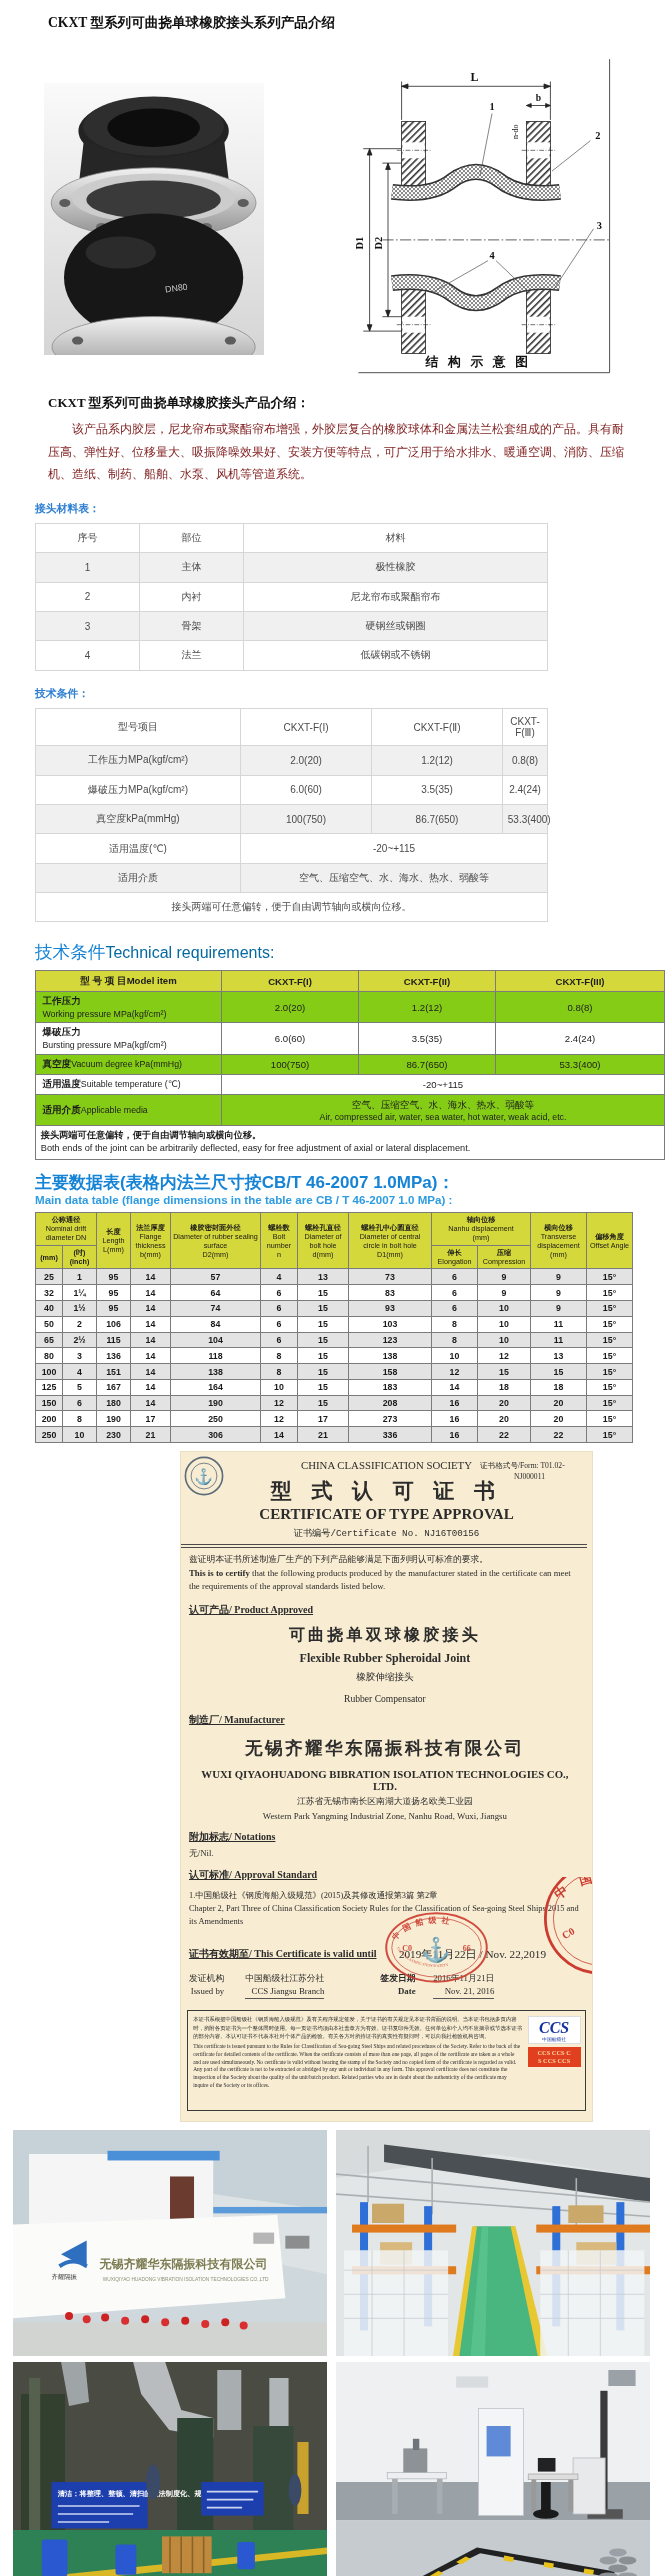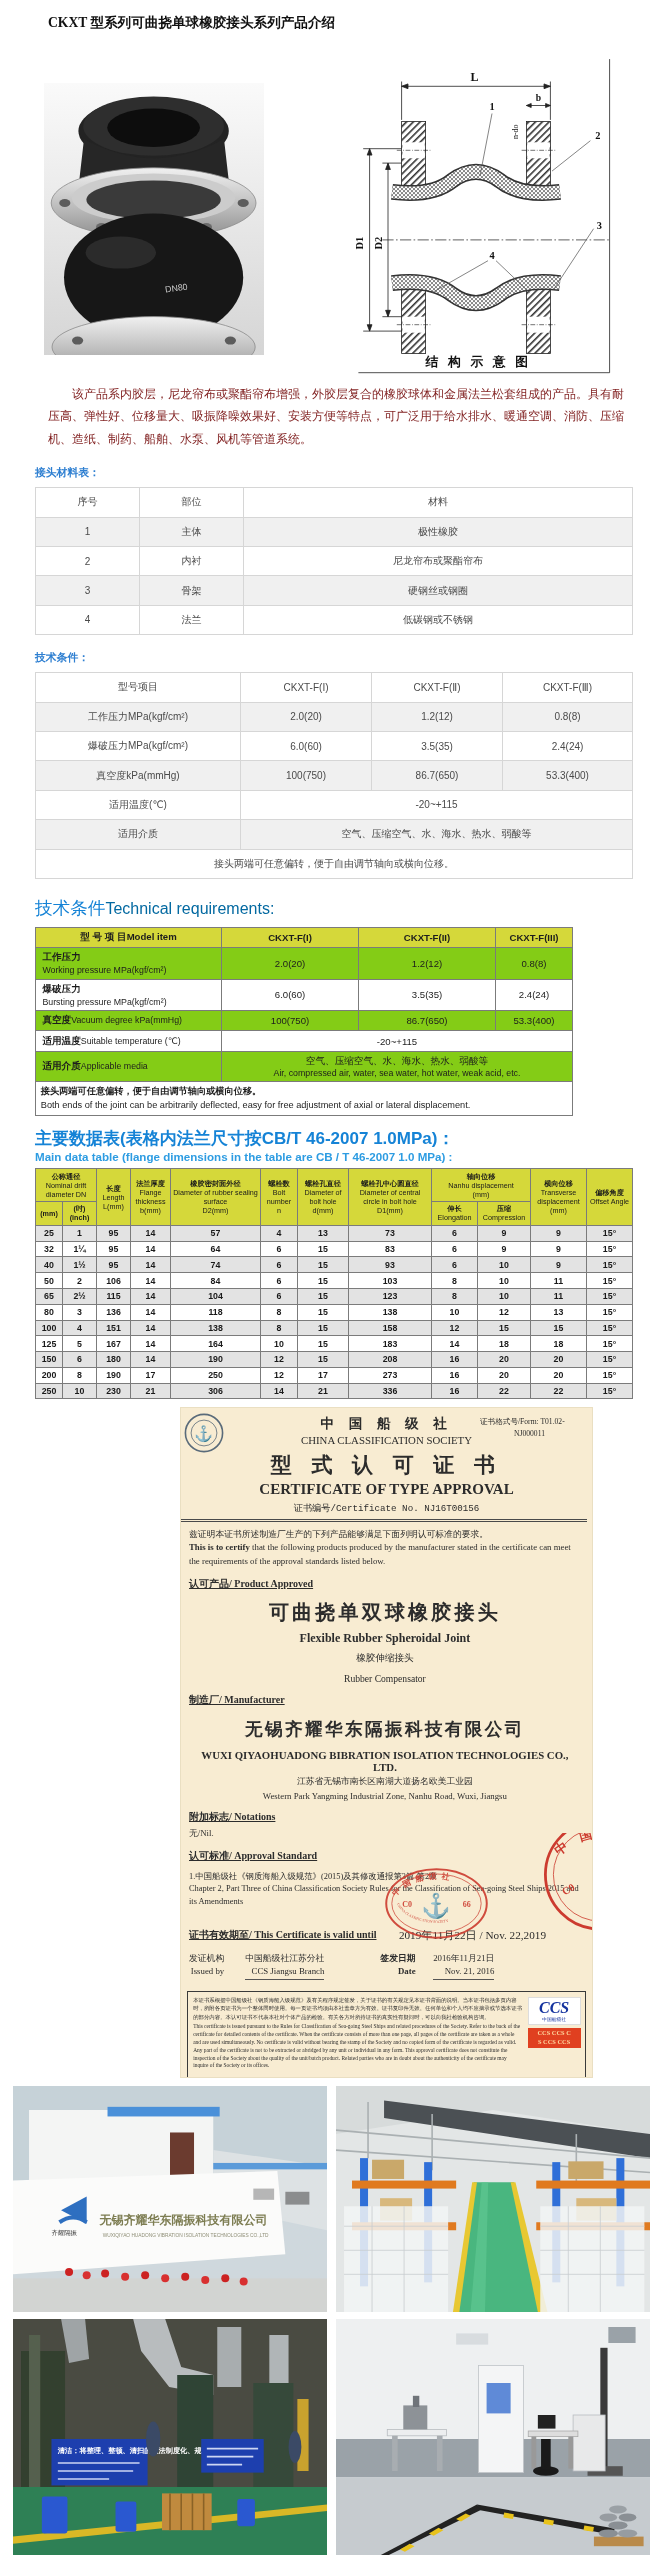--- a/index.html
+++ b/index.html
@@ -10,33 +10,33 @@
 
   .media-row { position:relative; height:317px; margin-top:27px; }
   .prod-photo { position:absolute; left:44px; top:24px; }
   .diagram { position:absolute; left:312px; top:0; }
 
   .intro-h { margin:17.6px 0 0 48px; font-family:"Liberation Serif","DejaVu Serif",serif; font-size:13px; font-weight:bold; color:#111; }
   .intro-p { margin:6.4px 34px 0 48px; font-family:"Liberation Serif","DejaVu Serif",serif; font-size:12px; line-height:22.4px; color:#7f1d1d; text-indent:2em; }
 
   .bh { margin:16px 0 7.2px 35px; font-size:10.8px; font-weight:bold; color:#2e7fd1; }
 
-  table.tbl-light { border-collapse:collapse; width:598px; margin-left:35px; font-size:10px; color:#4a4a4a; text-align:center; table-layout:fixed;padding-left:27px; }
+  table.tbl-light { border-collapse:collapse; width:513px; margin-left:35px; font-size:10px; color:#4a4a4a; text-align:center; table-layout:fixed;padding-left:27px; }
   table.tbl-light th, table.tbl-light td { border:0.8px solid #d6d6d6; padding:7.2px 4.8px; font-weight:normal; }
   table.tbl-light tbody.z1 tr:nth-child(odd) { background:#f0f0f0; }
   table.tbl-light tbody.z2 tr:nth-child(even) { background:#f0f0f0; }
 
   .bigh { margin:17.6px 0 0 35px; }
   .bigh .cn { font-size:17.6px; font-weight:normal; color:#1583d6; }
   .bigh .en { font-size:16px; color:#0369a1; }
   .bigh2 { margin:13px 0 0 35px; line-height:1.2; }
   .bigh2 .cn { display:block; font-size:17px; font-weight:bold; color:#1583d6; }
   .bigh2 .en { display:block; font-size:11.6px; font-weight:bold; color:#2d9ce2; }
 
-  table.tbl-dark { border-collapse:collapse; width:538px; margin:6.4px 0 0 35px; font-size:9.6px; color:#1d1d1d; text-align:center; table-layout:fixed; }
+  table.tbl-dark { border-collapse:collapse; width:630px; margin:6.4px 0 0 35px; font-size:9.6px; color:#1d1d1d; text-align:center; table-layout:fixed; }
   table.tbl-dark th, table.tbl-dark td { border:0.8px solid #7b7b7b; padding:3.2px 4.8px; }
   .yh { background:#d5d83a; font-weight:bold; }
   tr.g { background:#84cc16; }
   .lblc { text-align:left; padding-left:6.4px !important; }
   .lblc .c { font-weight:bold; display:block; }
   .lblc .e { font-size:8.8px; }
   .lblc2 .c { display:inline; font-weight:bold; }
   .fr { text-align:left; font-size:9.2px; line-height:1.45; }
 
   table.tbl-main { border-collapse:collapse; width:598px; margin:4.8px 0 0 35px; font-size:8.8px; font-weight:bold; color:#1a1a1a; text-align:center; table-layout:fixed; }
@@ -52,21 +52,21 @@
   .cert-center { text-align:center; padding-top:6.4px; }
   .soc-cn { font-size:13.6px; font-weight:bold; letter-spacing:5.6px; }
   .soc-en { font-size:10.8px; margin-top:0.8px; }
   .cert-title-cn { font-size:21px; font-weight:bold; letter-spacing:7.2px; margin-top:5.6px; }
   .cert-title-en { font-size:15px; font-weight:bold; margin-top:1.6px; }
   .cert-no { font-size:9.2px; margin-top:4px; font-family:"Liberation Mono","DejaVu Sans Mono",monospace; }
   .cert-rule { margin:4px 4.8px 0 0; border-top:1.6px solid #4a4a4a; border-bottom:0.8px solid #4a4a4a; height:3.2px; }
   .cert-body { padding:5.6px 11.2px 0 8px; }
   .certify { font-size:8.8px; line-height:1.55; }
   .sec-label { font-size:10px; font-weight:bold; text-decoration:underline; margin-top:8.8px; }
-  .cert-prod-cn { text-align:center; font-size:20px; font-weight:bold; letter-spacing:3.2px; margin-top:8px; }
+  .cert-prod-cn { text-align:center; font-size:16px; font-weight:bold; letter-spacing:3.2px; margin-top:8px; }
   .cert-prod-en { text-align:center; font-size:12px; font-weight:bold; margin-top:4.8px; }
   .cert-prod-cn2 { text-align:center; font-size:9.6px; margin-top:5.6px; }
   .cert-prod-en2 { text-align:center; font-size:9.6px; margin-top:8.8px; }
   .cert-mfr-cn { text-align:center; font-size:17.6px; font-weight:bold; letter-spacing:2.4px; margin-top:9.6px; }
   .cert-mfr-en { text-align:center; font-size:10.8px; font-weight:bold; margin-top:8px; }
   .cert-addr { text-align:center; font-size:8.8px; margin-top:3.2px; }
   .plain { font-size:8.8px; margin-top:4px; }
   .std { font-size:8.4px; line-height:1.5; margin-top:8px; }
   .valid-row { margin-top:19px; font-size:8.8px; display:flex;text-align:center; }
   .valid-row .lab { font-size:10px; font-weight:bold; text-decoration:underline; }
@@ -209,20 +209,21 @@
         <line x1="230" y1="252" x2="272" y2="292"></line>
       </g>
       <text x="225" y="64" font-size="13" font-weight="bold" fill="#111" font-family="serif" text-anchor="middle">1</text>
       <text x="354" y="100" font-size="13" font-weight="bold" fill="#111" font-family="serif">2</text>
       <text x="356" y="212" font-size="13" font-weight="bold" fill="#111" font-family="serif">3</text>
       <text x="225" y="250" font-size="13" font-weight="bold" fill="#111" font-family="serif" text-anchor="middle">4</text>
       <text x="208" y="384" font-size="16" font-weight="bold" fill="#111" font-family="serif" text-anchor="middle" letter-spacing="4">结 构 示 意 图</text>
     </svg>
   </div>
 
+  <div class="intro-h">CKXT 型系列可曲挠单球橡胶接头产品介绍：</div>
   <div class="intro-p">该产品系内胶层，尼龙帘布或聚酯帘布增强，外胶层复合的橡胶球体和金属法兰松套组成的产品。具有耐压高、弹性好、位移量大、吸振降噪效果好、安装方便等特点，可广泛用于给水排水、暖通空调、消防、压缩机、造纸、制药、船舶、水泵、风机等管道系统。</div>
 
   <div class="bh">接头材料表：</div>
   <table class="tbl-light">
     <colgroup>
         <col style="width:104px">
         <col style="width:104px">
         <col>
       </colgroup>
     <thead>
@@ -566,21 +567,20 @@
     <svg class="stamp" width="42" height="42" style="left:1.6px;top:3.2px" viewBox="0 0 52 52">
       <circle cx="26" cy="26" r="23" fill="none" stroke="#5a6b7a" stroke-width="2"></circle>
       <circle cx="26" cy="26" r="16" fill="none" stroke="#5a6b7a" stroke-width="1"></circle>
       <text x="26" y="34" font-size="19" text-anchor="middle" fill="#5a6b7a">⚓</text>
     </svg>
     <div class="cert-form">
       <div>证书格式号/Form: T01.02-</div>
       <div style="padding-left:34px">NJ000011</div>
     </div>
     <div class="cert-center">
-      <div class="soc-cn">中 国 船 级 社</div>
       <div class="soc-en">CHINA CLASSIFICATION SOCIETY</div>
       <div class="cert-title-cn">型 式 认 可 证 书</div>
       <div class="cert-title-en">CERTIFICATE OF TYPE APPROVAL</div>
       <div class="cert-no">证书编号/Certificate No.  NJ16T00156</div>
     </div>
     <div class="cert-rule"></div>
     <div class="cert-body">
       <div class="certify">
         <div>兹证明本证书所述制造厂生产的下列产品能够满足下面列明认可标准的要求。</div>
         <div><b>This is to certify</b><span> that the following products produced by the manufacturer stated in the certificate can meet the requirements of the approval standards listed below.</span></div>

